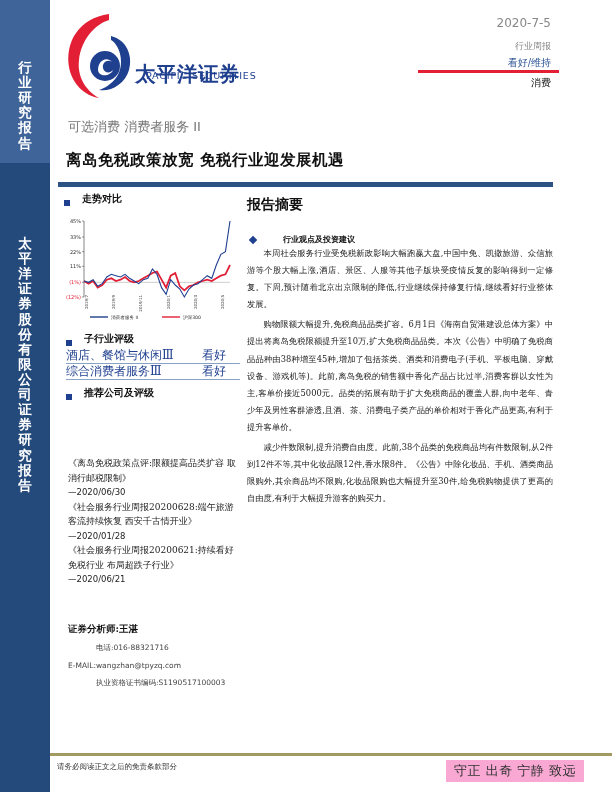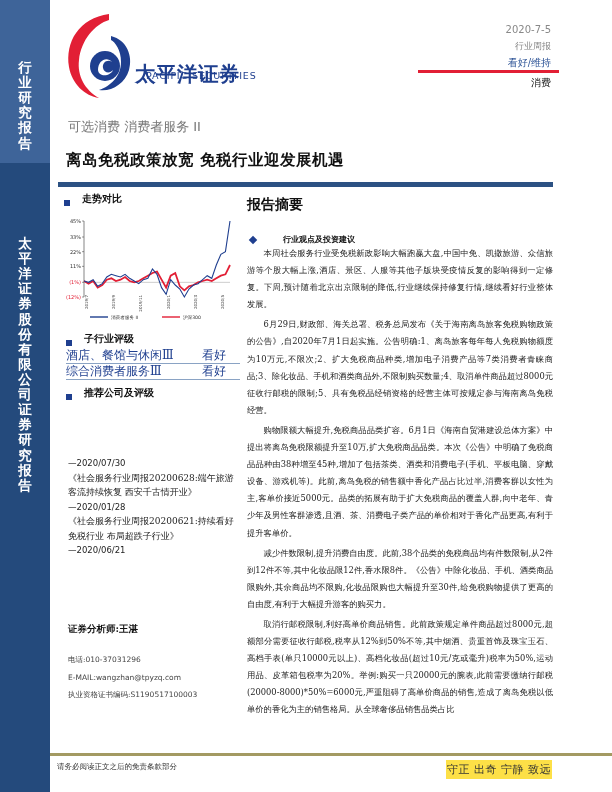--- a/index.html
+++ b/index.html
@@ -13,21 +13,21 @@
   .vtext-top { top: 60px; font-size: 13.5px; }
   .vtext-bottom { top: 236px; font-size: 13.5px; }
 
   .logo { position: absolute; left: 65px; top: 12px; width: 200px; height: 90px; }
   .logo-cn { position: absolute; left: 136px; top: 44px; font-family: "DejaVu Sans", "Liberation Sans", sans-serif; font-size: 20.5px; font-weight: bold; color: #1f3f8f; letter-spacing: 0.5px; margin-top: 16px; }
   .logo-en { position: absolute; left: 136px; top: 70px; font-family: "DejaVu Sans", "Liberation Sans", sans-serif; font-size: 9.5px; color: #1f3f8f; letter-spacing: 0.9px; }
 
   .category { position: absolute; left: 68px; top: 118px; font-size: 13px; color: #777; font-family: "DejaVu Sans", sans-serif; }
 
   .meta { position: absolute; right: 61px; text-align: right; font-family: "DejaVu Sans", "Liberation Sans", sans-serif; }
-  .meta-date { top: 24px; font-size: 10px; color: #888; }
+  .meta-date { top: 16px; font-size: 12px; color: #888; }
   .meta-type { top: 40px; font-size: 9px; color: #888; margin-left: 32px; }
   .meta-rating { top: 56px; font-size: 10px; color: #2f5597; }
   .meta-redline { position: absolute; left: 418px; top: 70px; width: 141px; height: 3px; background: #e21f35; }
   .meta-sector { top: 76px; font-size: 10px; color: #111; }
 
   .title { position: absolute; left: 66px; top: 150px; font-size: 15.5px; font-weight: bold; color: #111; letter-spacing: 0.5px; }
   .title-bar { position: absolute; left: 58px; top: 182px; width: 495px; height: 5px; background: #2c5183; }
 
   .sec-head { position: absolute; font-size: 10px; font-weight: bold; color: #111; display: flex; align-items: flex-end; }
   .sq { display: inline-block; width: 6px; height: 6px; background: #1f3f8f; margin-right: 12px; }
@@ -36,34 +36,34 @@
 
   .rating-table { position: absolute; left: 66px; top: 348px; width: 174px; font-size: 12px; font-weight: normal; color: #1f3f8f; }
   .rating-row { display: flex; justify-content: space-between; height: 16px; align-items: center; border-bottom: 1.5px solid #8aa3c4; padding-right: 14px; }
   .rating-val { color: #1f3f8f; }
 
   .related { position: absolute; left: 68px; top: 456px; width: 172px; font-size: 9px; color: #222; line-height: 14.5px; }
   .related-h { font-weight: bold; margin-bottom: 1px; }
   .related-date { font-family: "DejaVu Sans", "Liberation Sans", sans-serif; font-size: 8.5px; }
 
   .analyst { position: absolute; left: 68px; top: 623px; width: 172px; font-size: 7.5px; color: #444; }
-  .analyst-h { font-size: 9.5px; font-weight: bold; color: #111; margin-bottom: 19px; }
+  .analyst-h { font-size: 9.5px; font-weight: bold; color: #111; margin-bottom: 7px; }
   .analyst-line { margin-bottom: 8px; font-family: "DejaVu Sans", "Liberation Sans", sans-serif; }
-  .analyst-line .lbl { font-family: "DejaVu Serif", serif; }
+  .analyst-line .lbl { font-family: "DejaVu Serif", serif; margin-left: 28px; }
 
   .summary-h { position: absolute; left: 247px; top: 196px; font-size: 14px; font-weight: bold; color: #111; }
   .bullet-h { position: absolute; left: 248px; top: 234px; font-size: 8px; font-weight: bold; color: #111; display: flex; align-items: center; gap: 13px; }
   .diamond { display: inline-block; width: 6px; height: 6px; background: #1f3f8f; transform: rotate(45deg); margin-right: 14px; margin-left: 2px; }
 
   .body-text { position: absolute; left: 247px; top: 245px; width: 306px; font-size: 8.3px; line-height: 17.1px; color: #222; text-align: justify; }
   .body-text p { text-indent: 2em; margin-bottom: 3px; }
 
   .footer-line { position: absolute; left: 50px; top: 753px; width: 562px; height: 3px; background: #a39a62; }
   .footer-left { position: absolute; left: 57px; top: 762px; font-size: 7.5px; color: #333; }
-  .footer-right { position: absolute; left: 446px; top: 760px; font-size: 11px; color: #333; background: #fde047; padding: 2px 1px; letter-spacing: 0.5px; }
+  .footer-right { position: absolute; left: 446px; top: 760px; font-size: 13px; color: #333; background: #f9a8d4; padding: 2px 8px; letter-spacing: 0.5px; }
 </style>
 </head>
 <body>
 
 <div class="sidebar-top"></div>
 <div class="sidebar-bottom"></div>
 <div class="vtext vtext-top" id="vt-top">
     <span>行</span>
     <span>业</span>
     <span>研</span>
@@ -162,53 +162,52 @@
   </div>
 </div>
 
 <div class="sec-head" style="left:66px; top:386px;">
   <span class="sq"></span>
   <span>推荐公司及评级</span>
 </div>
 
 <div class="related">
   <div>
-    <div class="related-date">—2020/07/30</div>
+    <div>《离岛免税政策点评:限额提高品类扩容 取消行邮税限制》</div>
+    <div class="related-date">—2020/06/30</div>
   </div>
   <div>
     <div>《社会服务行业周报20200628:端午旅游客流持续恢复 西安千古情开业》</div>
     <div class="related-date">—2020/01/28</div>
   </div>
   <div>
     <div>《社会服务行业周报20200621:持续看好免税行业 布局超跌子行业》</div>
     <div class="related-date">—2020/06/21</div>
   </div>
 </div>
 
 <div class="analyst">
   <div class="analyst-h">证券分析师:王湛</div>
   <div class="analyst-line">
-    <span class="lbl">电话:</span><span>010-37031296</span>
+    <span class="lbl">电话:</span><span>016-88321716</span>
   </div>
   <div class="analyst-line">
     <span>E-MAIL:</span><span>wangzhan@tpyzq.com</span>
   </div>
   <div class="analyst-line">
     <span class="lbl">执业资格证书编码:</span><span>S1190517100003</span>
   </div>
 </div>
 
 <div class="summary-h">报告摘要</div>
 <div class="bullet-h">
   <span class="diamond"></span>
   <span>行业观点及投资建议</span>
 </div>
 <div class="body-text">
   <p>本周社会服务行业受免税新政影响大幅跑赢大盘,中国中免、凯撒旅游、众信旅游等个股大幅上涨,酒店、景区、人服等其他子版块受疫情反复的影响得到一定修复。下周,预计随着北京出京限制的降低,行业继续保持修复行情,继续看好行业整体发展。</p>
-  <p>6月29日,财政部、海关总署、税务总局发布《关于海南离岛旅客免税购物政策的公告》,自2020年7月1日起实施。公告明确:1、离岛旅客每年每人免税购物额度为10万元,不限次;2、扩大免税商品种类,增加电子消费产品等7类消费者青睐商品;3、除化妆品、手机和酒类商品外,不限制购买数量;4、取消单件商品超过8000元征收行邮税的限制;5、具有免税品经销资格的经营主体可按规定参与海南离岛免税经营。</p>
   <p>购物限额大幅提升,免税商品品类扩容。6月1日《海南自贸港建设总体方案》中提出将离岛免税限额提升至10万,扩大免税商品品类。本次《公告》中明确了免税商品品种由38种增至45种,增加了包括茶类、酒类和消费电子(手机、平板电脑、穿戴设备、游戏机等)。此前,离岛免税的销售额中香化产品占比过半,消费客群以女性为主,客单价接近5000元。品类的拓展有助于扩大免税商品的覆盖人群,向中老年、青少年及男性客群渗透,且酒、茶、消费电子类产品的单价相对于香化产品更高,有利于提升客单价。</p>
   <p>减少件数限制,提升消费自由度。此前,38个品类的免税商品均有件数限制,从2件到12件不等,其中化妆品限12件,香水限8件。《公告》中除化妆品、手机、酒类商品限购外,其余商品均不限购,化妆品限购也大幅提升至30件,给免税购物提供了更高的自由度,有利于大幅提升游客的购买力。</p>
-  <p>取消行邮税限制,利好高单价商品销售。此前政策规定单件商品超过8000元,超额部分需要征收行邮税,税率从12%到50%不等,其中烟酒、贵重首饰及珠宝玉石、高档手表(单只10000元以上)、高档化妆品(超过10元/克或毫升)税率为50%,运动用品、皮革箱包税率为20%。举例:购买一只20000元的腕表,此前需要缴纳行邮税(20000-8000)*50%=6000元,严重阻碍了高单价商品的销售,造成了离岛免税以低单价的香化为主的销售格局。从全球奢侈品销售品类占比</p>
 </div>
 
 <div class="footer-line"></div>
 <div class="footer-left">请务必阅读正文之后的免责条款部分</div>
 <div class="footer-right">守正 出奇 宁静 致远</div>
 
 </body></html>

